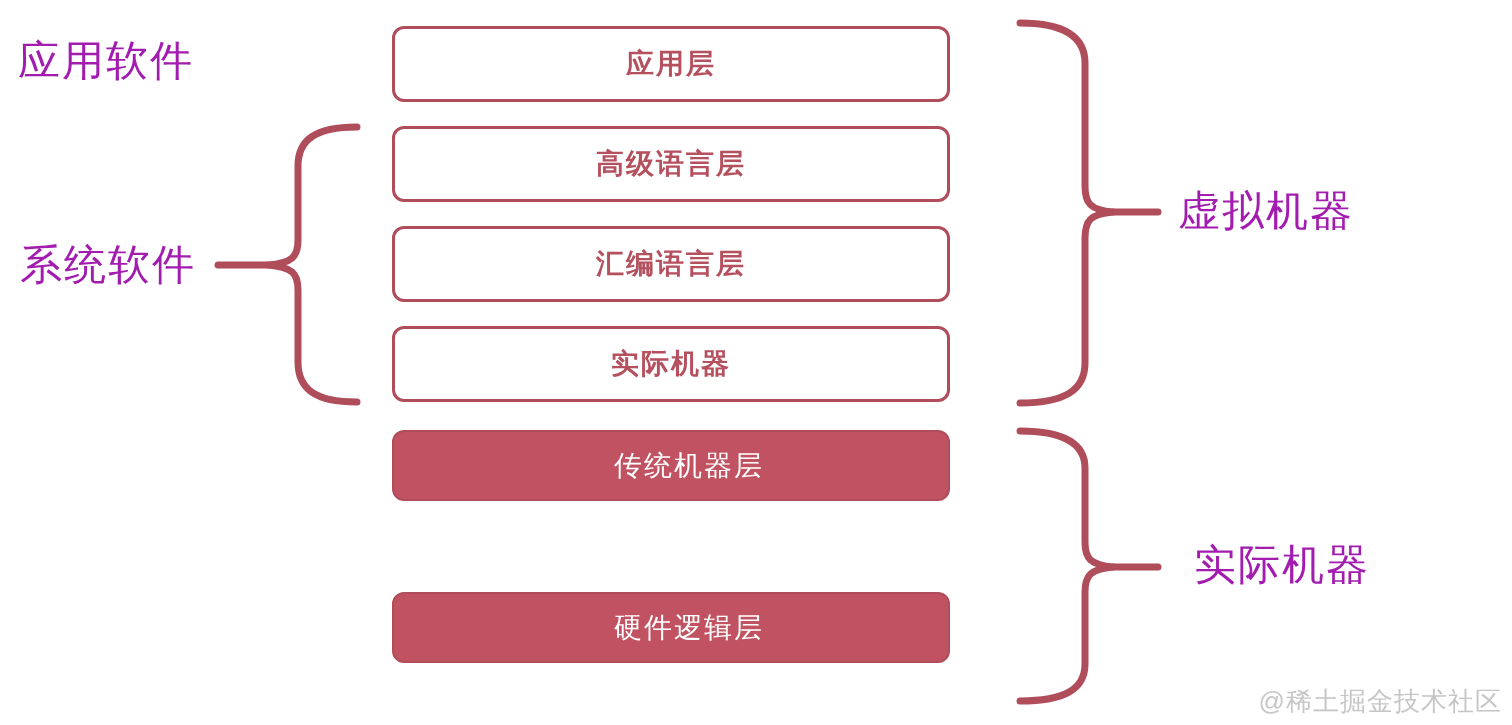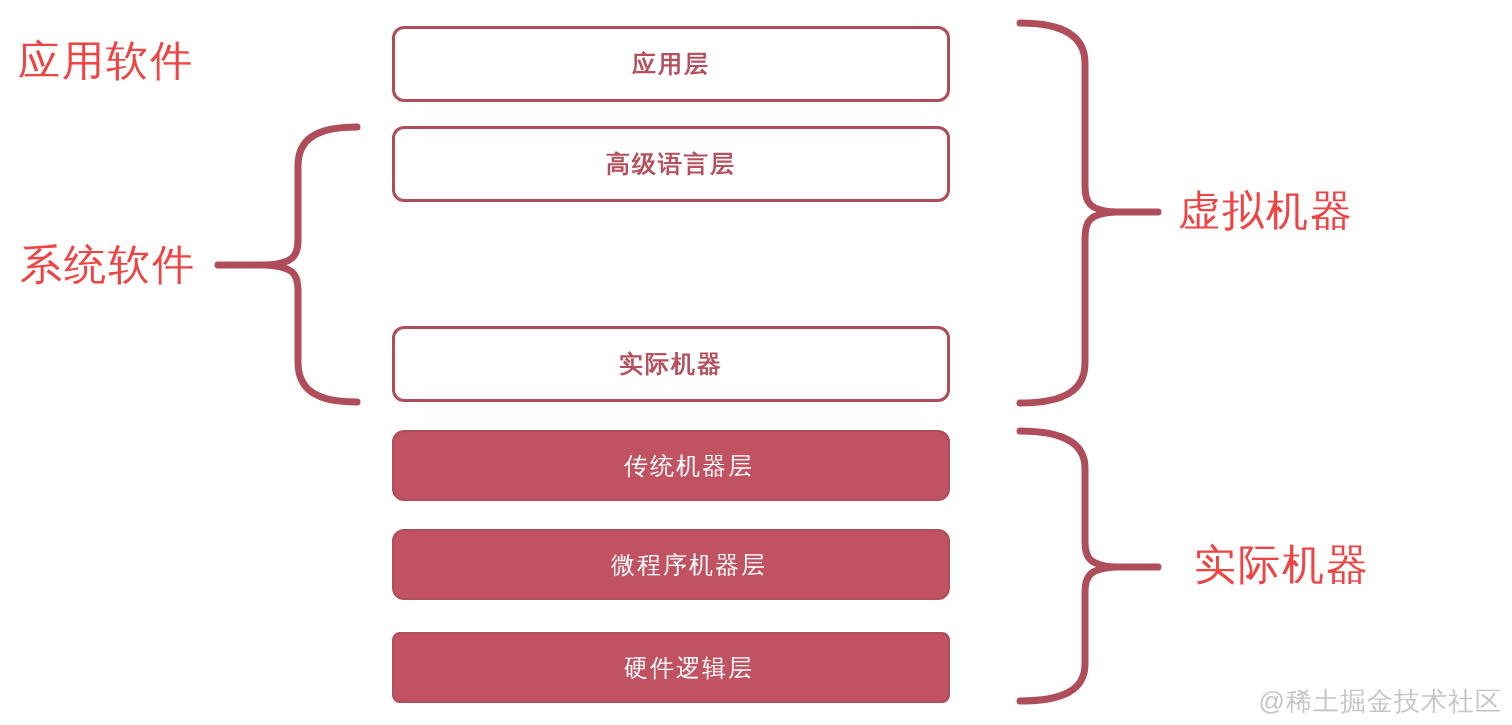--- a/index.html
+++ b/index.html
@@ -10,37 +10,37 @@
   }
   .canvas {
     position: relative;
     width: 1512px;
     height: 725px;
     background: #ffffff;
     overflow: hidden;
   }
   .side-label {
     position: absolute;
-    color: #ef4444;
+    color: #a21caf;
     font-size: 42px;
     font-weight: 400;
     letter-spacing: 2px;
     white-space: nowrap;
     line-height: 1;
   }
   .layer-box {
     position: absolute;
     left: 392px;
     width: 558px;
     box-sizing: border-box;
     display: flex;
     align-items: center;
     justify-content: center;
     border-radius: 12px;
-    font-size: 24px;
+    font-size: 28px;
     letter-spacing: 2px;
     white-space: nowrap;
   }
   .layer-box.outlined {
     height: 76px;
     background: #ffffff;
     border: 3px solid var(--accent, #ac4b59);
     color: var(--box-text-red, #b5505e);
     font-weight: 700;
   }
@@ -87,28 +87,28 @@
   <div class="side-label" style="left:20px; top:244px;">系统软件</div>
 
   <div class="side-label" style="left:1178px; top:190px;text-align:center;">虚拟机器</div>
 
   <div class="side-label" style="left:1178px; top:544px;margin-left:16px;">实际机器</div>
 
   <div class="layer-box outlined" style="top:26px;">应用层</div>
 
   <div class="layer-box outlined" style="top:126px;text-align:center;">高级语言层</div>
 
+  <div class="layer-box outlined" style="top:226px;">汇编语言层</div>
 
   <div class="layer-box outlined" style="top:326px;">实际机器</div>
 
   <div class="layer-box filled" style="top:430px;">传统机器层</div>
 
-  <div class="layer-box filled" style="top:529px;">微程序机器层</div>
 
-  <div class="layer-box filled" style="top:632px;border-radius:8px;">硬件逻辑层</div>
+  <div class="layer-box filled" style="top:592px;">硬件逻辑层</div>
 
   <svg class="brace-overlay" viewBox="0 0 1512 725">
 
     <path d="M 357 127
              C 315 127 298 140 298 166
              L 298 240
              C 298 257 292 263 268 265
              C 292 267 298 273 298 290
              L 298 362
              C 298 389 315 402 357 402"></path>

